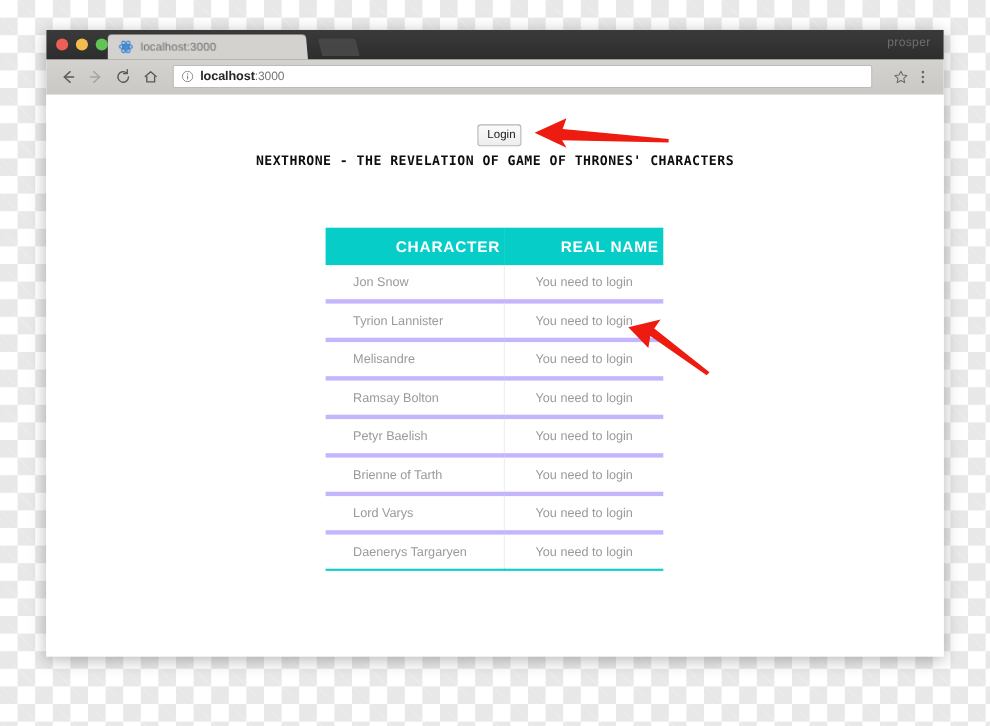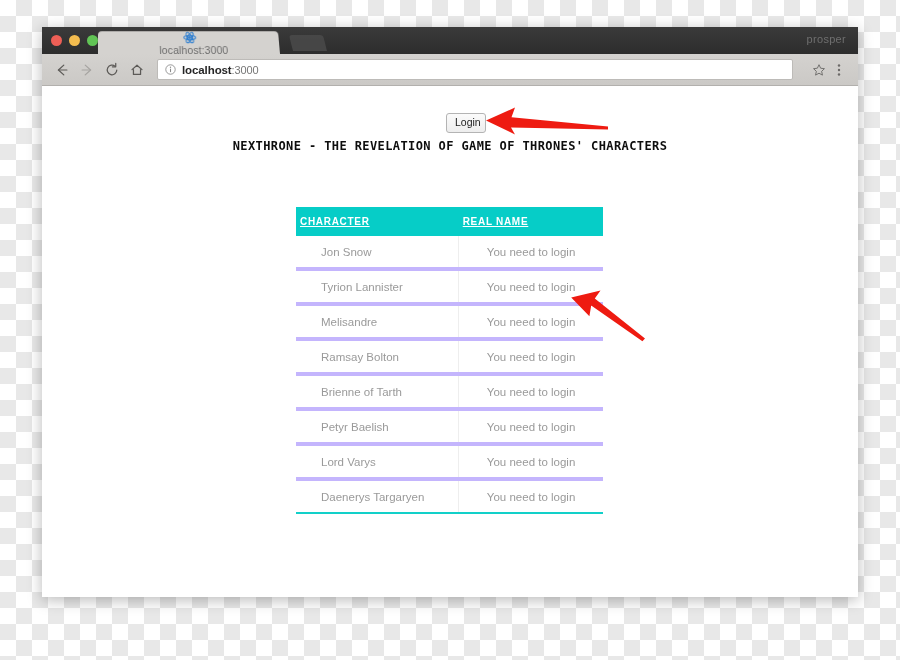--- a/index.html
+++ b/index.html
@@ -63,21 +63,20 @@
     width: 182px;
     height: 23px;
     background: #d4d2cf;
     border-radius: 4px 4px 0 0;
     transform: perspective(8px) rotateX(0.22deg);
     transform-origin: bottom left;
     display: flex;
     align-items: center;
     padding-left: 10px;
     box-sizing: border-box;
-    flex-direction: column;
   }
   .tab-favicon {
     width: 13px;
     height: 13px;
     margin-right: 7px;
     flex: 0 0 auto;
     position: relative;
   }
   .tab-favicon svg { display: block; }
   .tab-title {
@@ -174,21 +173,20 @@
     top: 27px;
     font-size: 10.5px;
     font-family: "Liberation Sans", sans-serif;
     color: #1a1a1a;
     background: linear-gradient(to bottom, #fbfbfb, #ededed);
     border: 1px solid #b4b4b4;
     border-radius: 3px;
     padding: 2px 4px 3px 8px;
     line-height: 1.2;
     cursor: pointer;
-    margin-left: 12px;
   }
 
   .page-title {
     position: absolute;
     top: 53px;
     left: 0;
     width: 100%;
     text-align: center;
     font-family: "DejaVu Sans Mono", "Liberation Mono", monospace;
     font-size: 12px;
@@ -206,27 +204,26 @@
     width: 307px;
   }
   table.chars {
     border-collapse: collapse;
     width: 100%;
     border-bottom: 2px solid #12d0c9;
   }
   table.chars thead th {
     background: #06cdc7;
     color: #ffffff;
-    font-size: 10px;
+    font-size: 14px;
     font-weight: bold;
     letter-spacing: 0.7px;
     text-transform: uppercase;
     padding: 9px 4px 9px 4px;
-    text-align: left;
-    text-decoration: underline;
+    text-align: right;
   }
   table.chars thead th.col-character { width: 53%; }
   table.chars thead th.col-realname  { width: 47%; }
 
   table.chars tbody td {
     font-size: 11.5px;
     color: #9a9a9a;
     border-bottom: 4px solid #c4b5fd;
     padding: 9px 6px;
     height: 13px;
@@ -358,25 +355,25 @@
             </tr>
             <tr>
               <td class="cell-character">Melisandre</td>
               <td class="cell-realname">You need to login</td>
             </tr>
             <tr>
               <td class="cell-character">Ramsay Bolton</td>
               <td class="cell-realname">You need to login</td>
             </tr>
             <tr>
+              <td class="cell-character">Petyr Baelish</td>
+              <td class="cell-realname">You need to login</td>
+            </tr>
+            <tr>
               <td class="cell-character">Brienne of Tarth</td>
-              <td class="cell-realname">You need to login</td>
-            </tr>
-            <tr>
-              <td class="cell-character">Petyr Baelish</td>
               <td class="cell-realname">You need to login</td>
             </tr>
             <tr>
               <td class="cell-character">Lord Varys</td>
               <td class="cell-realname">You need to login</td>
             </tr>
             <tr>
               <td class="cell-character">Daenerys Targaryen</td>
               <td class="cell-realname">You need to login</td>
             </tr>

